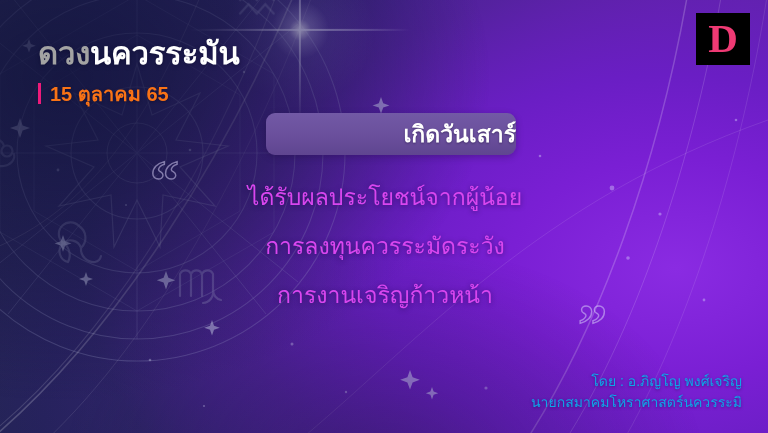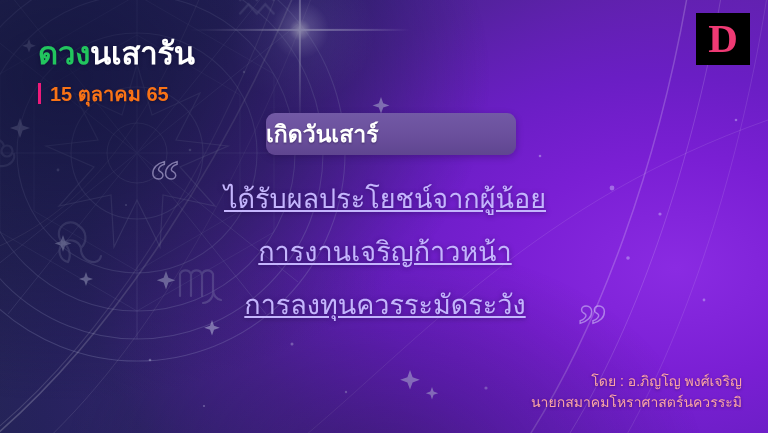--- a/index.html
+++ b/index.html
@@ -89,21 +89,21 @@
     top: 38px;
   }
   #headline {
     font-size: 31px;
     font-weight: bold;
     line-height: 1.06;
     letter-spacing: -0.2px;
     white-space: nowrap;
     text-shadow: 0 1px 4px rgba(10,8,40,0.55);
   }
-  #headline .part-accent { color: #22c55e; }
+  #headline .part-accent { color: #a3a3a3; }
   #headline .part-main   { color: #ffffff; }
 
   #date-row {
     display: flex;
     align-items: center;
     margin-top: 7px;
   }
   #date-bar {
     width: 3px;
     height: 21px;
@@ -123,46 +123,45 @@
     position: absolute;
     left: 266px;
     top: 113px;
     width: 250px;
     height: 42px;
     border-radius: 9px;
     background: linear-gradient(180deg, #7259a5 0%, #6a4f9c 55%, #5f4590 100%);
     box-shadow: 0 2px 7px rgba(25,10,55,0.3);
     display: flex;
     align-items: center;
-    justify-content: flex-start;
+    justify-content: flex-end;
   }
   #badge-label {
     color: #ffffff;
     font-size: 23px;
     font-weight: bold;
     white-space: nowrap;
     text-shadow: 0 1px 2px rgba(25,10,55,0.45);
   }
 
   #forecast-lines {
     position: absolute;
     left: 150px;
     top: 186px;
     width: 470px;
     text-align: center;
   }
   .forecast-line {
-    color: #c4b5fd;
-    font-size: 27px;
+    color: #d946ef;
+    font-size: 23px;
     font-weight: normal;
     line-height: 1.0;
     margin-bottom: 26px;
     white-space: nowrap;
     text-shadow: 0 1px 5px rgba(25,10,60,0.5);
-    text-decoration: underline;
   }
   .forecast-line:last-child { margin-bottom: 0; }
 
   .quote-mark {
     position: absolute;
     color: transparent;
     font-family: "Liberation Serif", "DejaVu Serif", serif;
     font-weight: bold;
     -webkit-text-stroke: 1.4px rgba(218,210,250,0.52);
     pointer-events: none;
@@ -171,21 +170,21 @@
   #quote-open  { left: 150px; top: 152px;  font-size: 58px; }
   #quote-close { left: 578px; top: 296px;  font-size: 58px; }
 
   #footer-credit {
     position: absolute;
     right: 26px;
     bottom: 20px;
     text-align: right;
   }
   .credit-line {
-    color: #fca5a5;
+    color: #0ea5e9;
     font-size: 14px;
     line-height: 1.5;
     white-space: nowrap;
     text-shadow: 0 1px 3px rgba(25,10,55,0.5);
   }
 
   #logo {
     position: absolute;
     right: 18px;
     top: 13px;
@@ -323,38 +322,38 @@
       </g>
     </svg>
   </div>
 
   <div id="bg-vignette" class="bg-layer"></div>
 
   <div id="content">
 
     <div id="title-block">
       <div id="headline">
-        <span class="part-accent">ดวง</span><span class="part-main">นเสารัน</span>
+        <span class="part-accent">ดวง</span><span class="part-main">นควรระมัน</span>
       </div>
       <div id="date-row">
         <span id="date-bar"></span>
         <span id="date-text">15 ตุลาคม 65</span>
       </div>
     </div>
 
     <div id="badge">
       <span id="badge-label">เกิดวันเสาร์</span>
     </div>
 
     <span id="quote-open" class="quote-mark">“</span>
 
     <div id="forecast-lines">
       <div class="forecast-line">ได้รับผลประโยชน์จากผู้น้อย</div>
+      <div class="forecast-line">การลงทุนควรระมัดระวัง</div>
       <div class="forecast-line">การงานเจริญก้าวหน้า</div>
-      <div class="forecast-line">การลงทุนควรระมัดระวัง</div>
     </div>
 
     <span id="quote-close" class="quote-mark">”</span>
 
     <div id="footer-credit">
       <div class="credit-line">โดย : อ.ภิญโญ พงศ์เจริญ</div>
       <div class="credit-line">นายกสมาคมโหราศาสตร์นควรระมิ</div>
     </div>
 
     <div id="logo">

